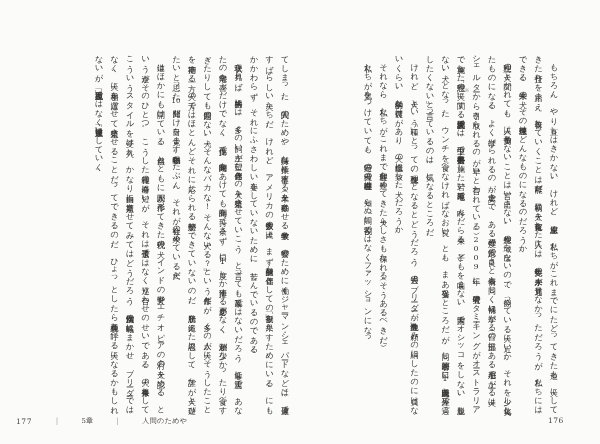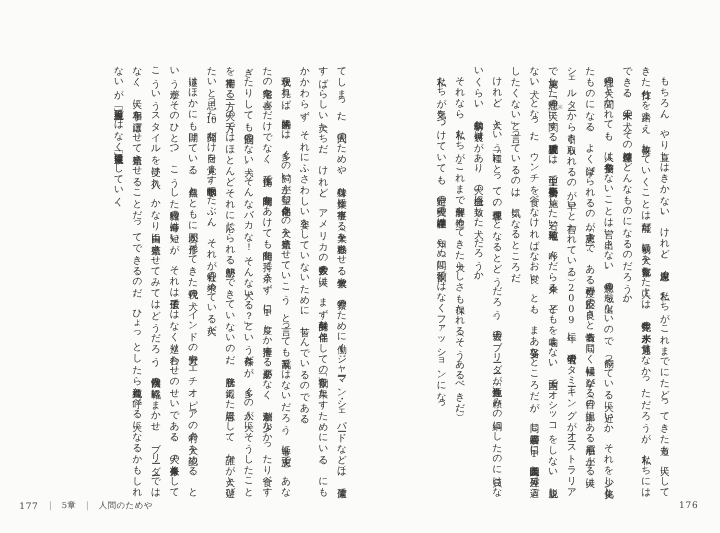--- a/index.html
+++ b/index.html
@@ -23,25 +23,25 @@
   .num-tcy{text-combine-upright:all;}
   .num-upright{text-orientation:upright;}
   
   .note-mark{
     position:absolute;top:88px;right:131px;
     font-size:5px;color:#807c78;line-height:1;
   }
   
   .footer{
     position:absolute;top:416px;
-    display:flex;align-items:center;gap:6px;
+    display:flex;align-items:center;gap:21px;
     font-size:7px;color:#4a4745;
   }
   .footer-left{left:16px;}
-  .footer-right{right:18px;}
+  .footer-right{right:36px;}
   .folio{font-size:7.5px;letter-spacing:0.6px;}
   .sep{color:#8d8a86;font-size:7.5px;}
   .chapter-title{letter-spacing:0.4px;}
 </style>
 </head>
 <body>
 
 <div>
 
   <div class="page page-left">

